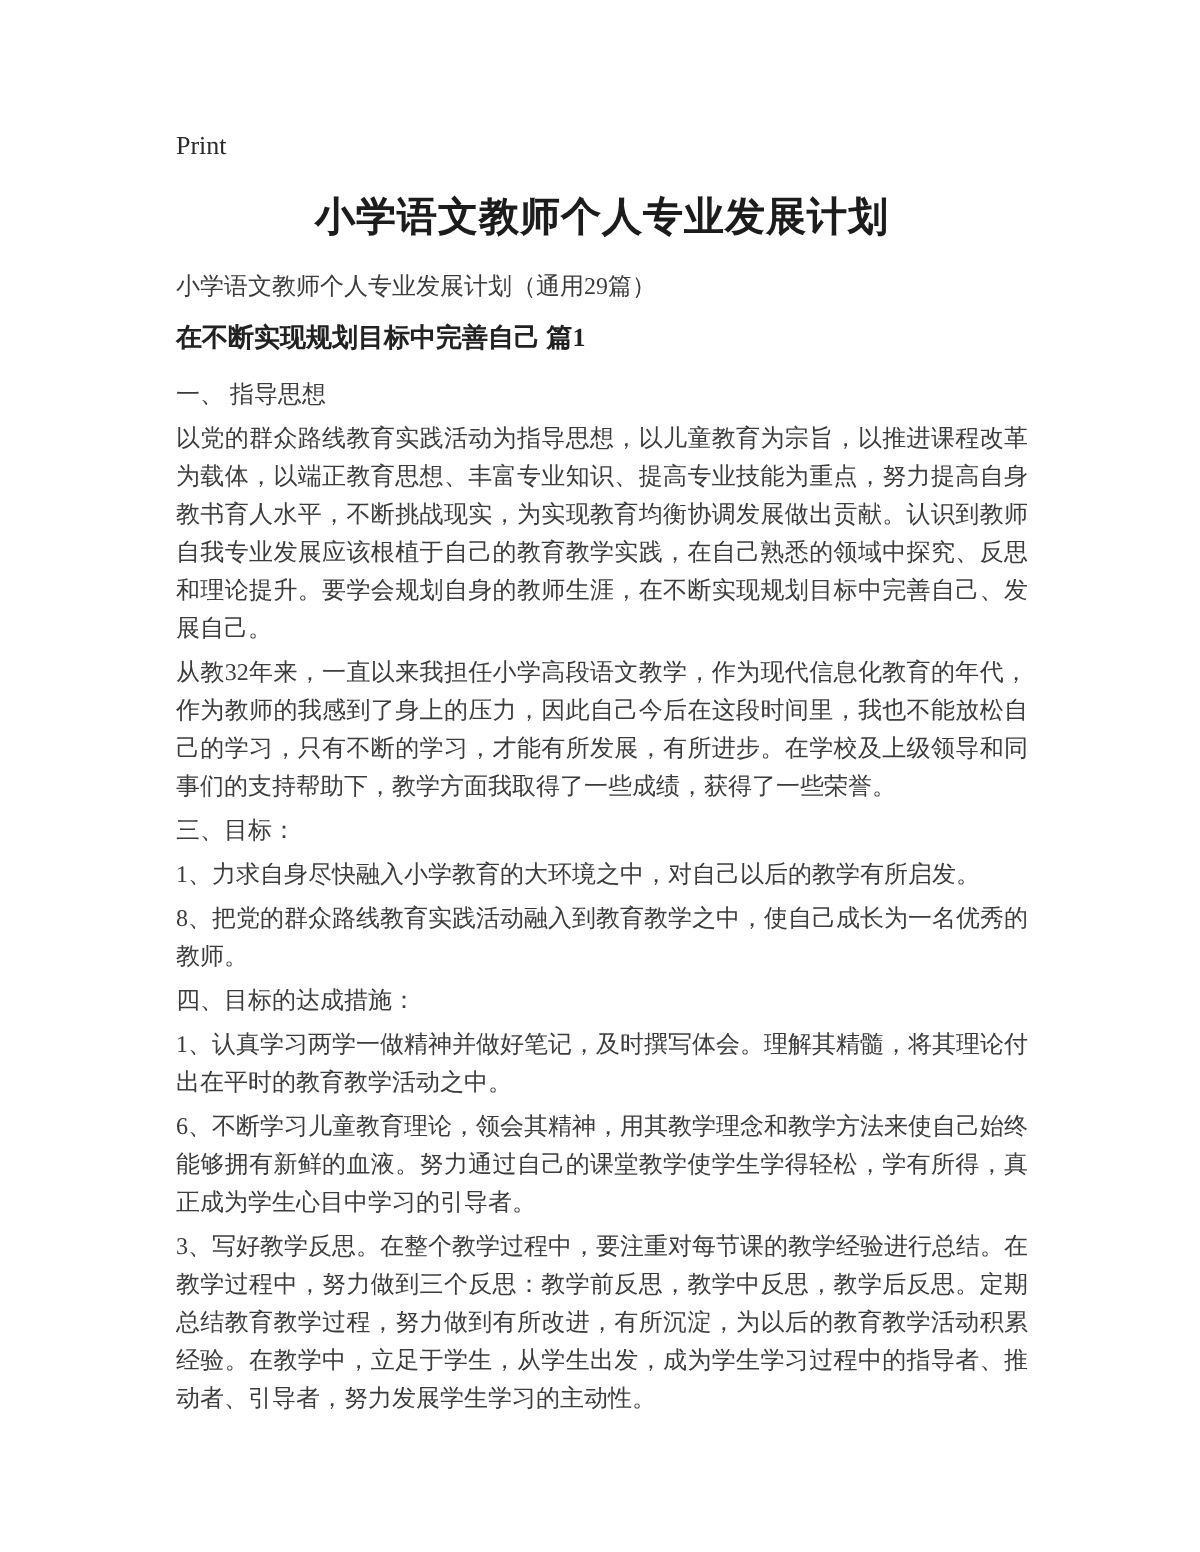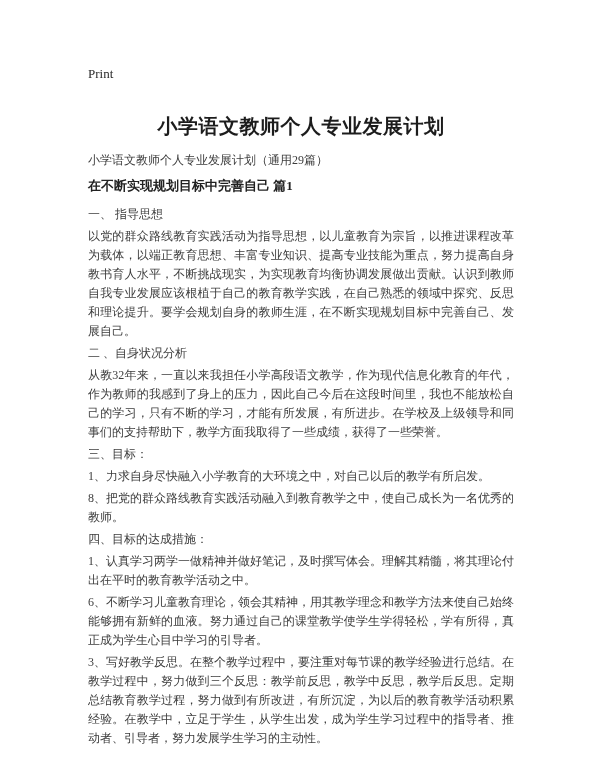--- a/index.html
+++ b/index.html
@@ -15,21 +15,21 @@
     width: 600px;
     height: 776px;
     padding: 64px 86px 0 88px;
     background: #ffffff;
   }
   .print-link {
     font-family: "Liberation Serif", serif;
     font-size: 13px;
     line-height: 16px;
     color: #2b2b2b;
-    margin: 0 0 20px 0;
+    margin: 0 0 4px 0;
     display: inline-block;
     cursor: pointer;
   }
   .doc-title {
     font-size: 20px;
     line-height: 26px;
     font-weight: bold;
     color: #1c1c1c;
     text-align: center;
     margin: 11px 0 12px 0;
@@ -68,21 +68,20 @@
 
   <h1 class="doc-title">小学语文教师个人专业发展计划</h1>
 
   <p class="doc-subtitle">小学语文教师个人专业发展计划（通用29篇）</p>
 
   <p class="part-heading">在不断实现规划目标中完善自己 篇1</p>
 
   <p class="block heading">一、 指导思想</p>
   <p class="block">以党的群众路线教育实践活动为指导思想，以儿童教育为宗旨，以推进课程改革为载体，以端正教育思想、丰富专业知识、提高专业技能为重点，努力提高自身教书育人水平，不断挑战现实，为实现教育均衡协调发展做出贡献。认识到教师自我专业发展应该根植于自己的教育教学实践，在自己熟悉的领域中探究、反思和理论提升。要学会规划自身的教师生涯，在不断实现规划目标中完善自己、发展自己。</p>
 
-  <p class="block heading">二 、自身状况分析</p>
   <p class="block">从教32年来，一直以来我担任小学高段语文教学，作为现代信息化教育的年代，作为教师的我感到了身上的压力，因此自己今后在这段时间里，我也不能放松自己的学习，只有不断的学习，才能有所发展，有所进步。在学校及上级领导和同事们的支持帮助下，教学方面我取得了一些成绩，获得了一些荣誉。</p>
 
   <p class="block heading">三、目标：</p>
   <p class="block">1、力求自身尽快融入小学教育的大环境之中，对自己以后的教学有所启发。</p>
   <p class="block">8、把党的群众路线教育实践活动融入到教育教学之中，使自己成长为一名优秀的教师。</p>
 
   <p class="block heading">四、目标的达成措施：</p>
   <p class="block">1、认真学习两学一做精神并做好笔记，及时撰写体会。理解其精髓，将其理论付出在平时的教育教学活动之中。</p>
   <p class="block">6、不断学习儿童教育理论，领会其精神，用其教学理念和教学方法来使自己始终能够拥有新鲜的血液。努力通过自己的课堂教学使学生学得轻松，学有所得，真正成为学生心目中学习的引导者。</p>
   <p class="block">3、写好教学反思。在整个教学过程中，要注重对每节课的教学经验进行总结。在教学过程中，努力做到三个反思：教学前反思，教学中反思，教学后反思。定期总结教育教学过程，努力做到有所改进，有所沉淀，为以后的教育教学活动积累经验。在教学中，立足于学生，从学生出发，成为学生学习过程中的指导者、推动者、引导者，努力发展学生学习的主动性。</p>

